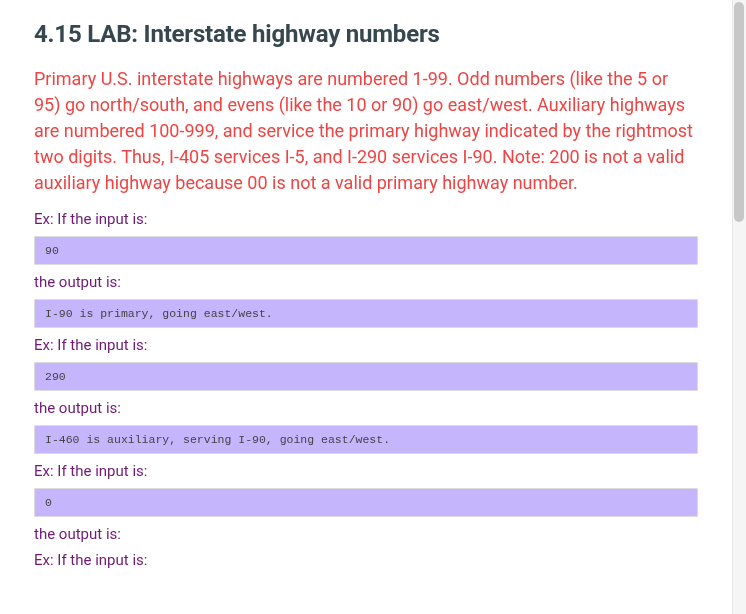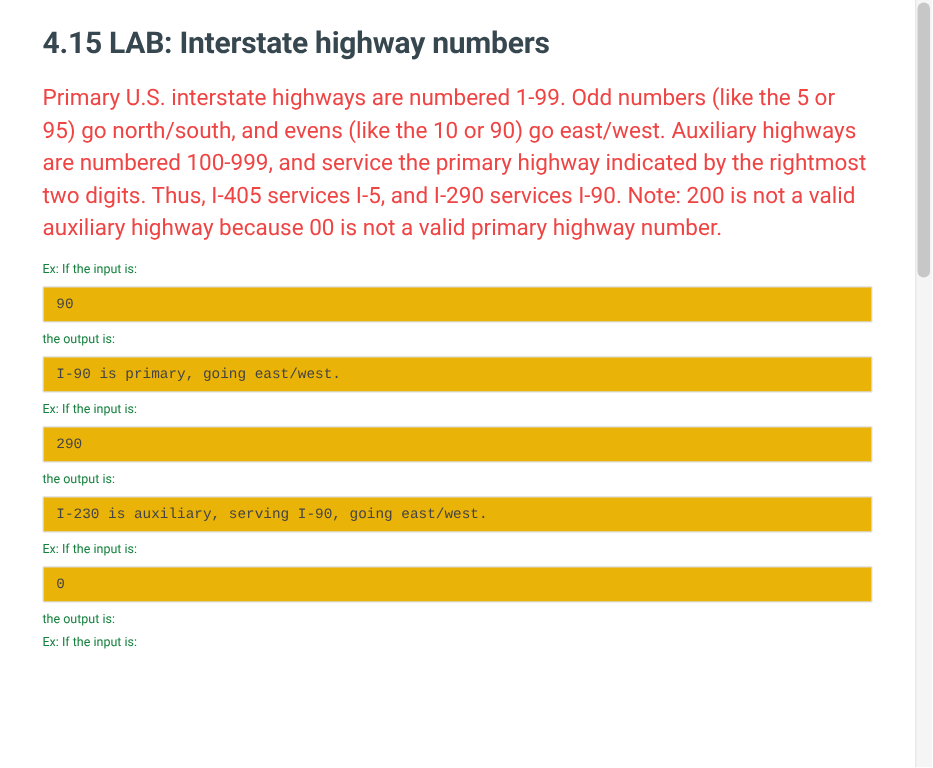--- a/index.html
+++ b/index.html
@@ -45,27 +45,27 @@
       margin-bottom: 18px;
       letter-spacing: -0.2px;
     }
     p.para {
       font-size: 18px;
       line-height: 1.45;
       color: #ef4444;
       margin-bottom: 14px;
     }
     p.label {
-      font-size: 10px;
-      color: #15803d;
+      font-size: 15px;
+      color: #701a75;
       margin-bottom: 8px;
       margin-top: 8px;
     }
     pre.codebox {
-      background: #eab308;
+      background: #c4b5fd;
       border: 1px solid #dcdcdc;
       padding: 7px 10px;
       font-family: "Courier New", Courier, monospace;
       font-size: 11.5px;
       color: #444;
       margin-bottom: 8px;
       white-space: pre-wrap;
       border-radius: 1px;
     }
   </style>
@@ -78,21 +78,21 @@
   <p class="para">Primary U.S. interstate highways are numbered 1-99. Odd numbers (like the 5 or 95) go north/south, and evens (like the 10 or 90) go east/west. Auxiliary highways are numbered 100-999, and service the primary highway indicated by the rightmost two digits. Thus, I-405 services I-5, and I-290 services I-90. Note: 200 is not a valid auxiliary highway because 00 is not a valid primary highway number.</p>
 
   <p class="label">Ex: If the input is:</p>
   <pre class="codebox">90</pre>
   <p class="label">the output is:</p>
   <pre class="codebox">I-90 is primary, going east/west.</pre>
 
   <p class="label">Ex: If the input is:</p>
   <pre class="codebox">290</pre>
   <p class="label">the output is:</p>
-  <pre class="codebox">I-230 is auxiliary, serving I-90, going east/west.</pre>
+  <pre class="codebox">I-460 is auxiliary, serving I-90, going east/west.</pre>
 
   <p class="label">Ex: If the input is:</p>
   <pre class="codebox">0</pre>
   <p class="label">the output is:</p>
 
   <p class="label">Ex: If the input is:</p>
 
 </div>
 
 <div class="scrollbar-track">

